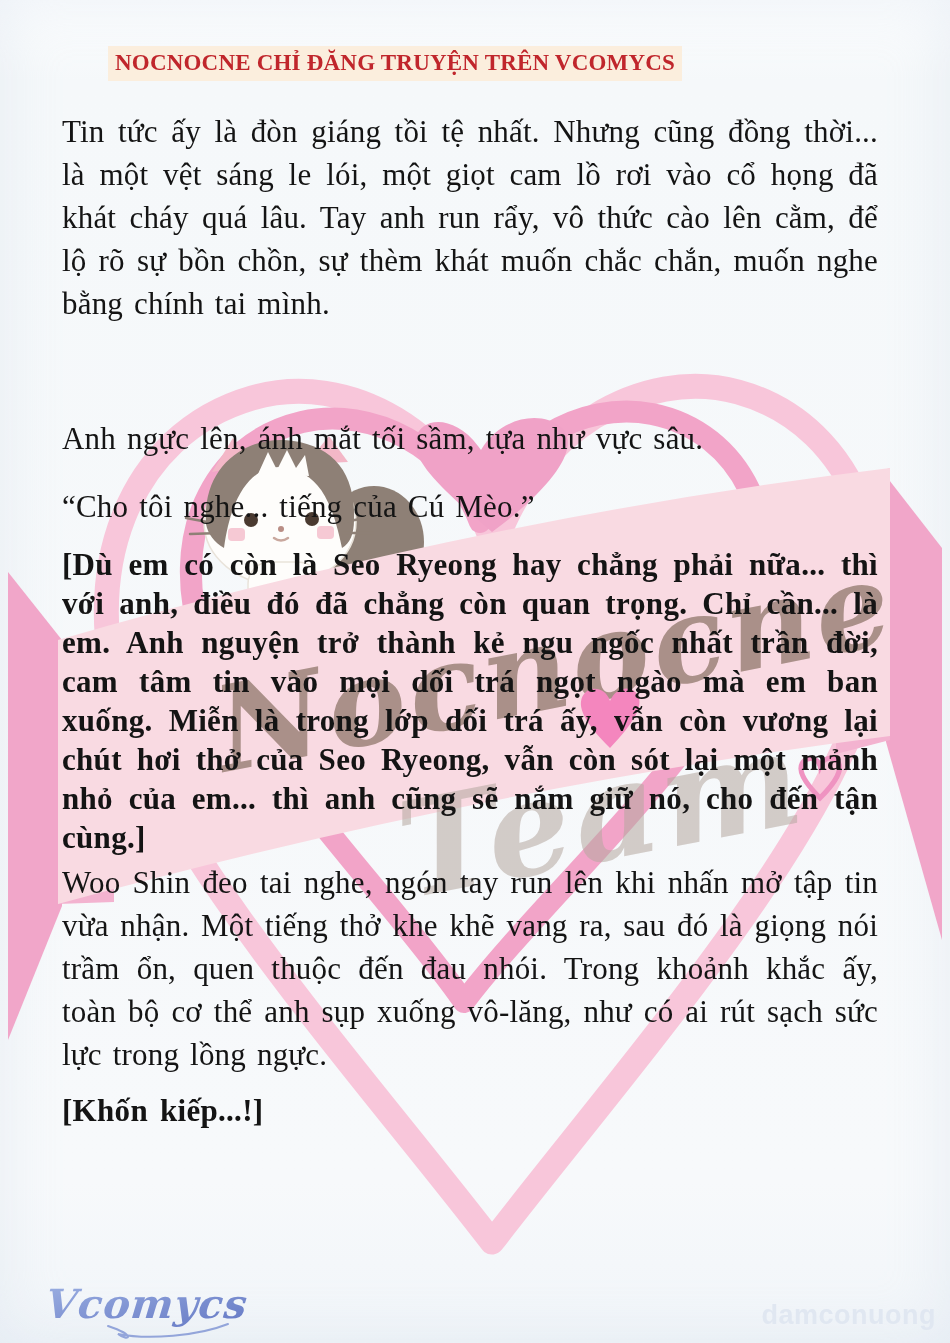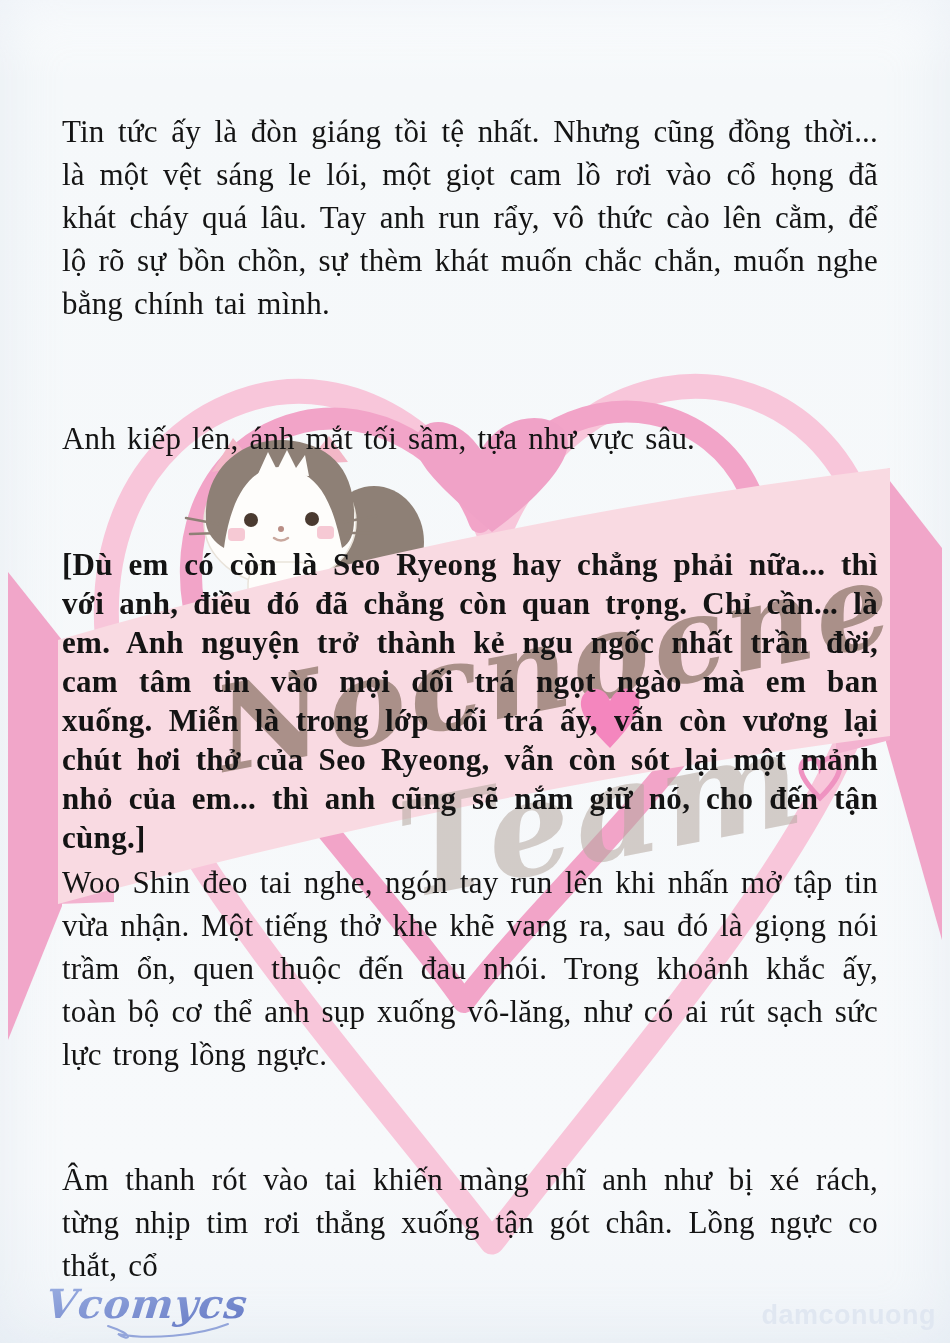--- a/index.html
+++ b/index.html
@@ -124,26 +124,28 @@
              C 615 688, 630 684, 637 694
              C 645 705, 633 724, 610 748 Z" fill="#f486be"></path>
 
     <path d="M 820 798
              C 804 782, 797 770, 803 762
              C 808 756, 818 758, 820 766
              C 823 758, 833 755, 838 762
              C 843 769, 836 782, 820 798 Z" fill="none" stroke="#ef93c1" stroke-width="5"></path>
   </svg>
 
+  <div class="header-notice">NOCNOCNE CHỈ ĐĂNG TRUYỆN TRÊN VCOMYCS</div>
 
   <div class="para p1">Tin tức ấy là đòn giáng tồi tệ nhất. Nhưng cũng đồng thời... là một vệt sáng le lói, một giọt cam lồ rơi vào cổ họng đã khát cháy quá lâu. Tay anh run rẩy, vô thức cào lên cằm, để lộ rõ sự bồn chồn, sự thèm khát muốn chắc chắn, muốn nghe bằng chính tai mình.</div>
-  <div class="para p3">Anh kiếp lên, ánh mắt tối sầm, tựa như vực sâu.</div>
+  <div class="para p3">Anh ngực lên, ánh mắt tối sầm, tựa như vực sâu.</div>
+  <div class="para p4">“Cho tôi nghe... tiếng của Cú Mèo.”</div>
   <div class="para p5 emph">[Dù em có còn là Seo Ryeong hay chẳng phải nữa... thì với anh, điều đó đã chẳng còn quan trọng. Chỉ cần... là em. Anh nguyện trở thành kẻ ngu ngốc nhất trần đời, cam tâm tin vào mọi dối trá ngọt ngào mà em ban xuống. Miễn là trong lớp dối trá ấy, vẫn còn vương lại chút hơi thở của Seo Ryeong, vẫn còn sót lại một mảnh nhỏ của em... thì anh cũng sẽ nắm giữ nó, cho đến tận cùng.]</div>
   <div class="para p6">Woo Shin đeo tai nghe, ngón tay run lên khi nhấn mở tập tin vừa nhận. Một tiếng thở khe khẽ vang ra, sau đó là giọng nói trầm ổn, quen thuộc đến đau nhói. Trong khoảnh khắc ấy, toàn bộ cơ thể anh sụp xuống vô-lăng, như có ai rút sạch sức lực trong lồng ngực.</div>
-  <div class="para p8">Âm thanh rót vào tai khiến màng nhĩ anh như bị xé rách, từng nhịp tim rơi thẳng xuống tận gót chân. Lồng ngực co thắt, cổ</div>
+  <div class="para p7 emph">[Khốn kiếp...!]</div>
 
   <svg class="logo-svg" width="230" height="72" viewBox="0 0 230 72" xmlns="http://www.w3.org/2000/svg">
     <defs>
       <linearGradient id="logoGrad" x1="0" y1="0" x2="1" y2="1">
         <stop offset="0" stop-color="#9cb0e2"></stop>
         <stop offset="1" stop-color="#6478c4"></stop>
       </linearGradient>
     </defs>
     <text class="logo-font" x="8" y="50" font-size="40" letter-spacing="1" fill="url(#logoGrad)" transform="skewX(-6)">Vcomycs</text>
     <path d="M 66 58 C 96 68, 86 74, 76 66 C 106 72, 156 68, 186 56" stroke="#93a5da" stroke-width="2" fill="none" stroke-linecap="round"></path>

